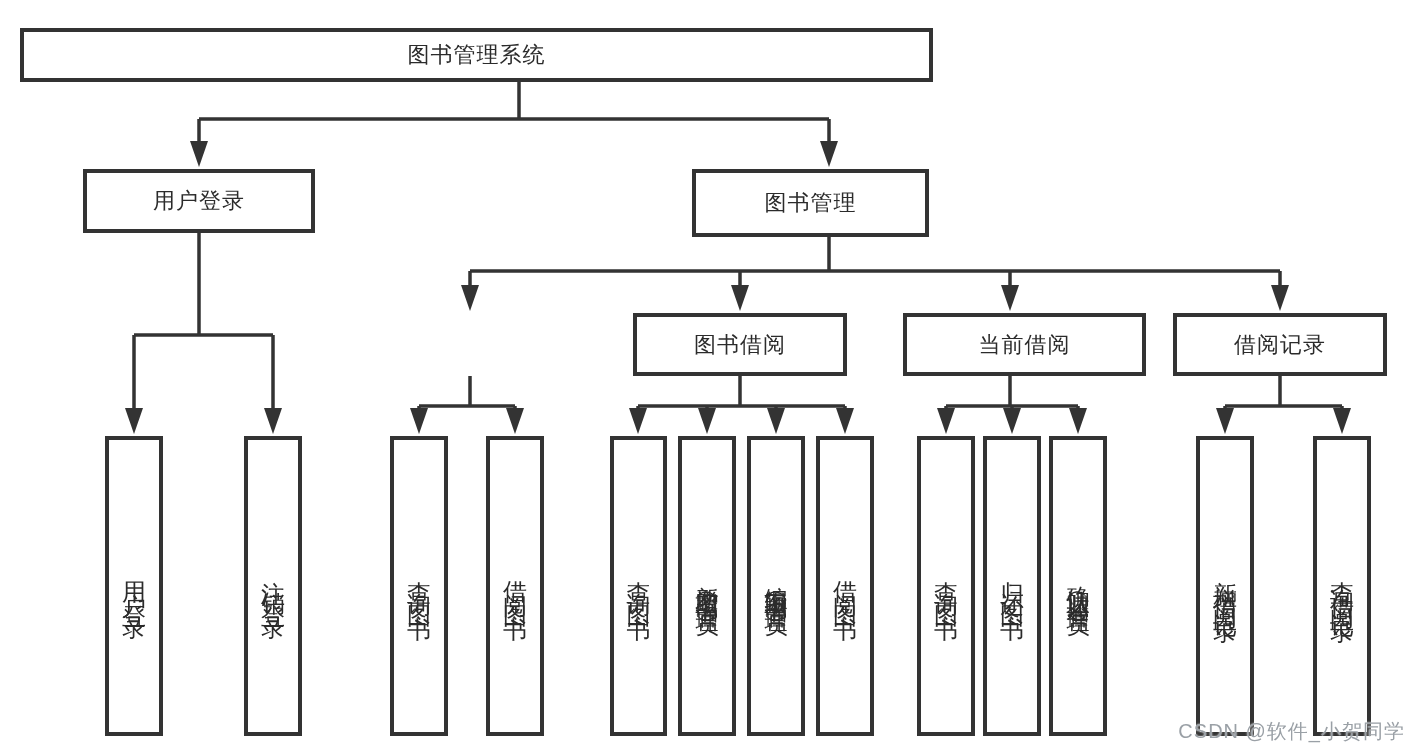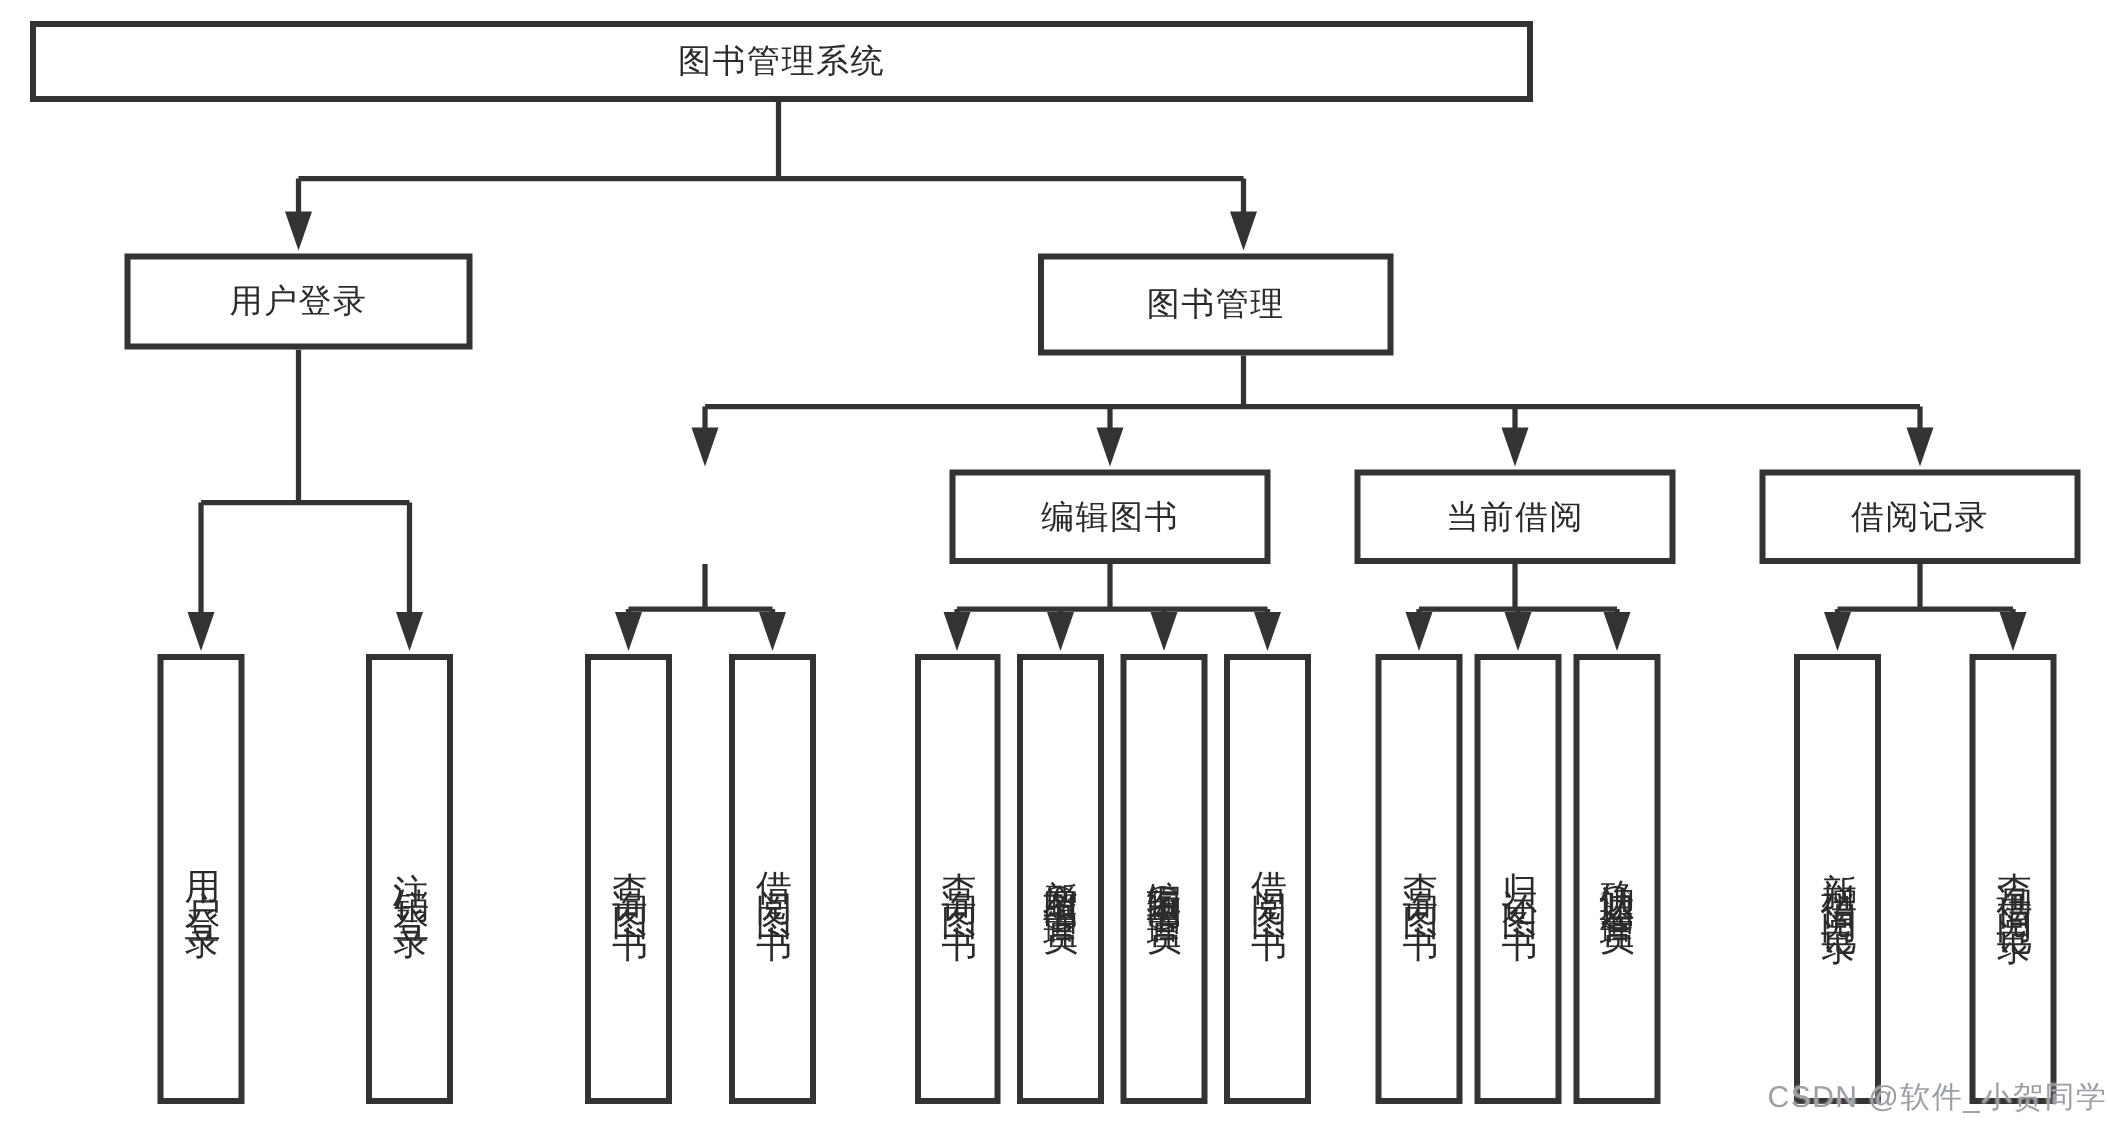--- a/index.html
+++ b/index.html
@@ -62,35 +62,35 @@
       <polygon class="arrow" points="767,408 785,408 776,434"></polygon>
       <polygon class="arrow" points="836,408 854,408 845,434"></polygon>
       <polygon class="arrow" points="937,408 955,408 946,434"></polygon>
       <polygon class="arrow" points="1003,408 1021,408 1012,434"></polygon>
       <polygon class="arrow" points="1069,408 1087,408 1078,434"></polygon>
       <polygon class="arrow" points="1216,408 1234,408 1225,434"></polygon>
       <polygon class="arrow" points="1333,408 1351,408 1342,434"></polygon>
     </g>
   </svg>
 
-  <div class="hbox" style="left:20px;top:14px;width:1002px;height:54px">
+  <div class="hbox" style="left:20px;top:28px;width:913px;height:54px">
     <span>图书管理系统</span>
   </div>
 
   <div class="hbox" style="left:83px;top:169px;width:232px;height:64px">
     <span>用户登录</span>
   </div>
   <div class="hbox" style="left:692px;top:169px;width:237px;height:68px">
     <span>图书管理</span>
   </div>
 
   <div class="hbox" style="left:633px;top:313px;width:214px;height:63px">
-    <span>编辑图书</span>
+    <span>图书借阅</span>
   </div>
-  <div class="hbox" style="left:903px;top:313px;width:214px;height:63px">
+  <div class="hbox" style="left:903px;top:313px;width:243px;height:63px">
     <span>当前借阅</span>
   </div>
   <div class="hbox" style="left:1173px;top:313px;width:214px;height:63px">
     <span>借阅记录</span>
   </div>
 
   <div class="vbox" style="left:105px;top:436px;width:58px;height:300px">
     <span class="vtext">用户登录</span>
   </div>
   <div class="vbox" style="left:244px;top:436px;width:58px;height:300px">

